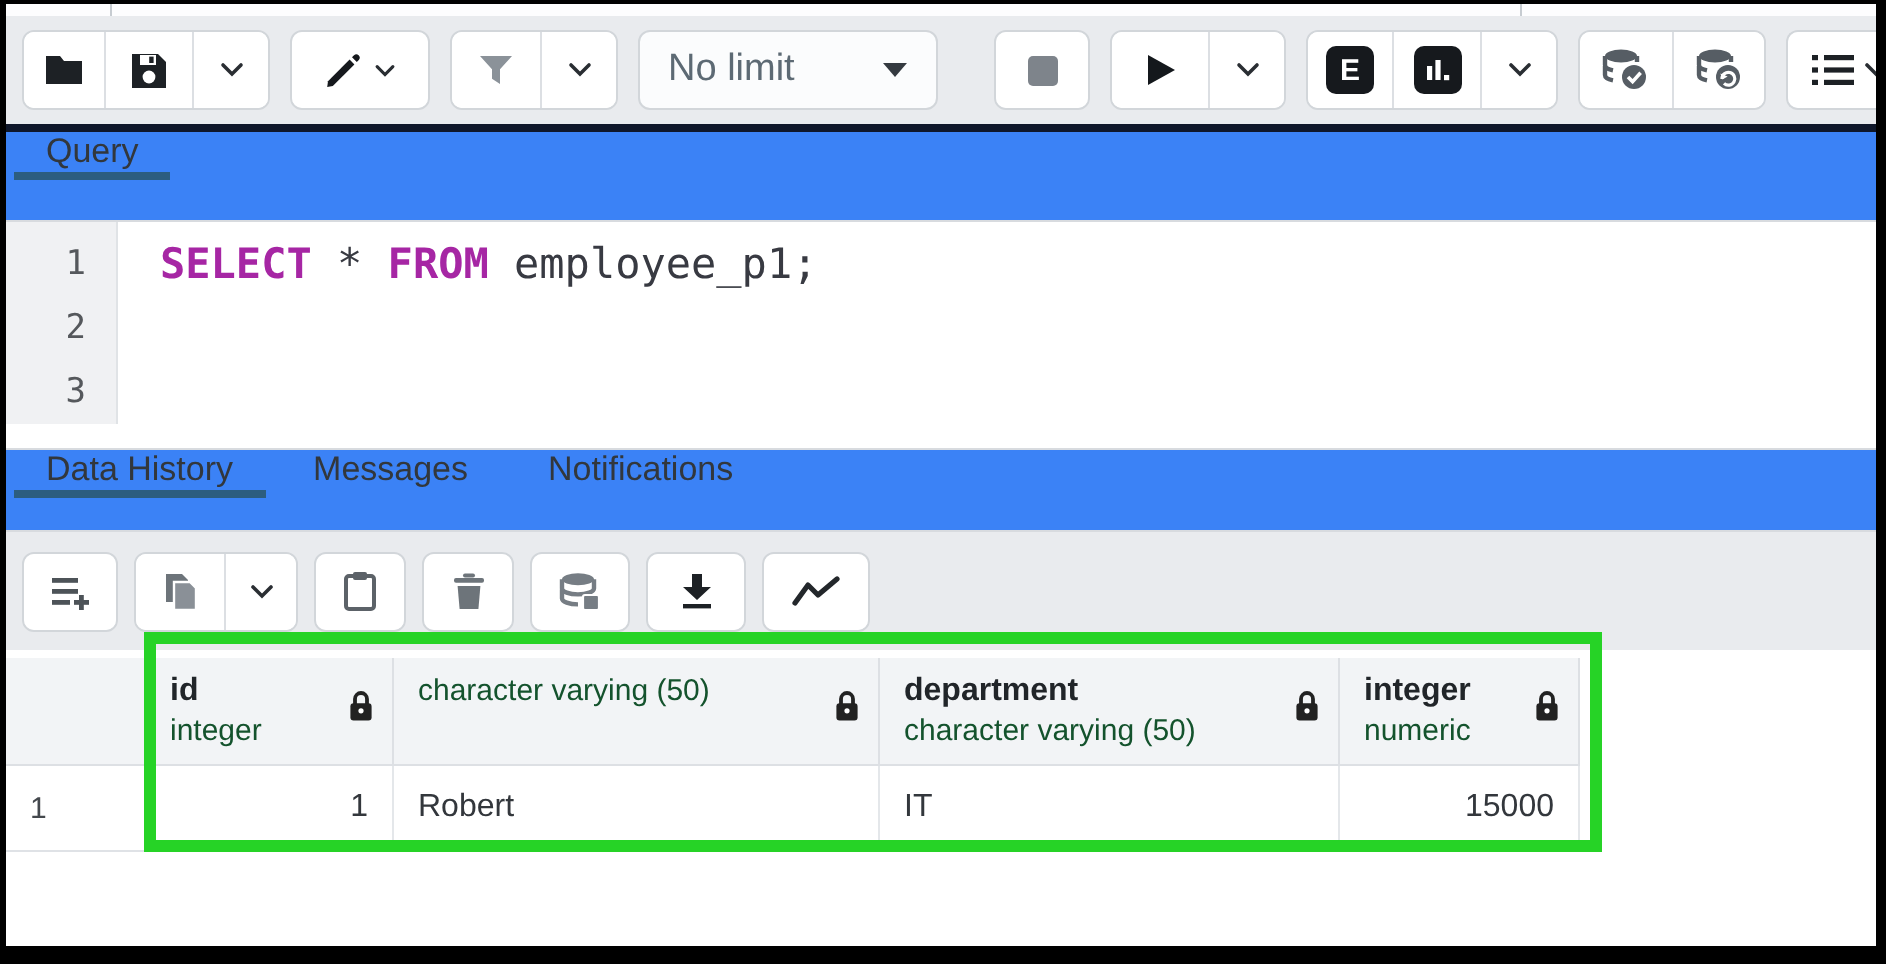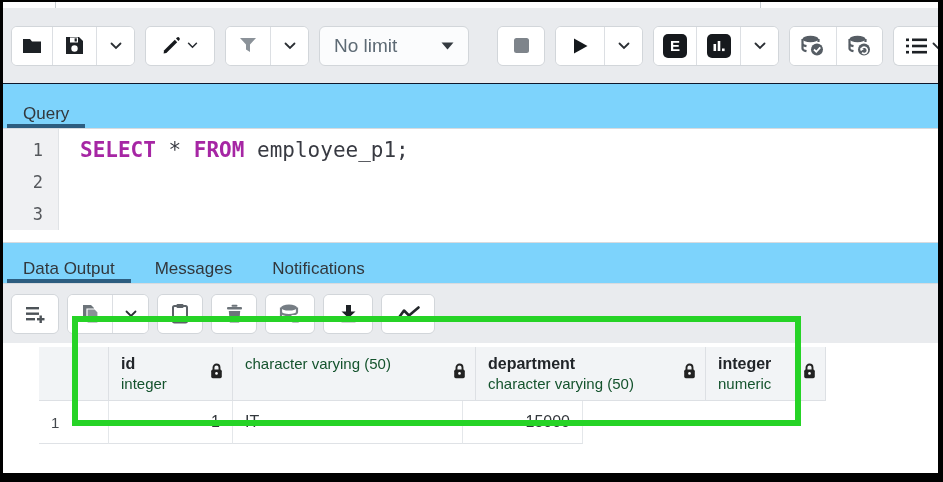--- a/index.html
+++ b/index.html
@@ -14,21 +14,21 @@
   }
   
   .sliver{position:relative;height:6px;background:#fdfdfe;}
   .sliver .vline{position:absolute;top:0;bottom:0;width:1px;background:#c7ccd1;}
 
   
   .toolbar{
     display:flex;align-items:center;background:#e9ebee;
     padding-left:8px;
   }
-  .toolbar-top{height:76px;border-bottom:1px solid #0f172a;gap:10px;}
+  .toolbar-top{height:58px;border-bottom:4px solid #0f172a;gap:10px;}
   .toolbar-results{height:59px;gap:8px;}
   .btn-group{
     display:flex;height:40px;background:#fff;border:1px solid #d2d6da;
     border-radius:6px;overflow:hidden;flex:none;
   }
   .btn-group.clip{border-top-right-radius:0;border-bottom-right-radius:0;border-right:none;}
   .seg{
     display:flex;align-items:center;justify-content:center;
     border:none;background:#fff;padding:0;margin:0;cursor:pointer;height:100%;
   }
@@ -43,21 +43,21 @@
   .nolimit{
     display:flex;align-items:center;justify-content:space-between;
     width:150px;height:40px;background:#fbfcfd;border:1px solid #d2d6da;
     border-radius:6px;padding:0 14px;cursor:pointer;flex:none;
   }
   .nolimit-label{color:#5d6a74;font-size:19px;}
   .gap-lg{width:8px;flex:none;}
 
   
   .tabbar{
-    display:flex;align-items:flex-end;background:#7dd3fc;
+    display:flex;align-items:flex-start;background:#3b82f6;
     border-bottom:1px solid #d8dbdf;padding-left:4px;gap:8px;
   }
   .tabbar-query{height:45px;}
   .tabbar-output{height:41px;}
   .tab{
     display:flex;align-items:center;padding:0 16px;font-size:17px;color:#32373c;
     border-bottom:4px solid transparent;cursor:pointer;white-space:nowrap;
   }
   .tab.active{border-bottom-color:var(--accent-underline,#2c5d80);}
 
@@ -73,21 +73,21 @@
   }
   .code{
     position:absolute;left:77px;top:5px;
     font-family:"DejaVu Sans Mono",monospace;font-size:21px;line-height:32px;
     color:#383a42;white-space:pre;
   }
   .kw{color:var(--keyword-color,#a626a4);font-weight:bold;}
 
   
   .grid-wrap{position:relative;background:#fff;flex:1;}
-  .grid{position:absolute;left:0;top:4px;padding-left:36px;}
+  .grid{position:absolute;left:0;top:4px;}
   .hrow{display:flex;}
   .hcell{
     position:relative;height:54px;background:#f2f4f6;
     border-right:1px solid #dde0e4;border-bottom:1px solid #dde0e4;
     padding:7px 30px 0 12px;
   }
   .hcell.corner{padding:0;}
   .hname{font-size:16px;font-weight:bold;color:#212529;line-height:20px;}
   .htype{font-size:15px;color:#14532d;line-height:20px;}
   .lock{position:absolute;right:9px;top:16px;}
@@ -295,21 +295,21 @@
       <div class="gutter">
         <div class="lineno">1</div>
         <div class="lineno">2</div>
         <div class="lineno">3</div>
       </div>
       <div class="code"><span class="kw">SELECT</span><span> * </span><span class="kw">FROM</span><span> employee_p1;</span></div>
     </div>
 
     <div class="tabbar tabbar-output">
       <div class="tab active" style="font-size:17px">
-        <span>Data Output</span>
+        <span>Data History</span>
       </div>
       <div class="tab">
         <span>Messages</span>
       </div>
       <div class="tab">
         <span>Notifications</span>
       </div>
     </div>
 
     <div class="toolbar toolbar-results">
@@ -442,20 +442,21 @@
                   <path d="M3.5 7V4.5a3 3 0 0 1 6 0V7" fill="none" stroke="#222" stroke-width="1.9"></path>
                   <rect x="1.2" y="6.6" width="10.6" height="8.6" rx="1.6" fill="#222"></rect>
                   <circle cx="6.5" cy="10.4" r="1.3" fill="#fff"></circle>
                 </svg>
             </span>
           </div>
         </div>
         <div class="drow">
           <div class="dcell rownum" style="width:70px">1</div>
           <div class="dcell num" style="width:124px">1</div>
+          <div class="dcell" style="width:243px">Robert</div>
           <div class="dcell" style="width:230px">IT</div>
           <div class="dcell num" style="width:120px">15000</div>
         </div>
       </div>
     </div>
 
     <div class="green-box"></div>
 
   </div>
 </div>

